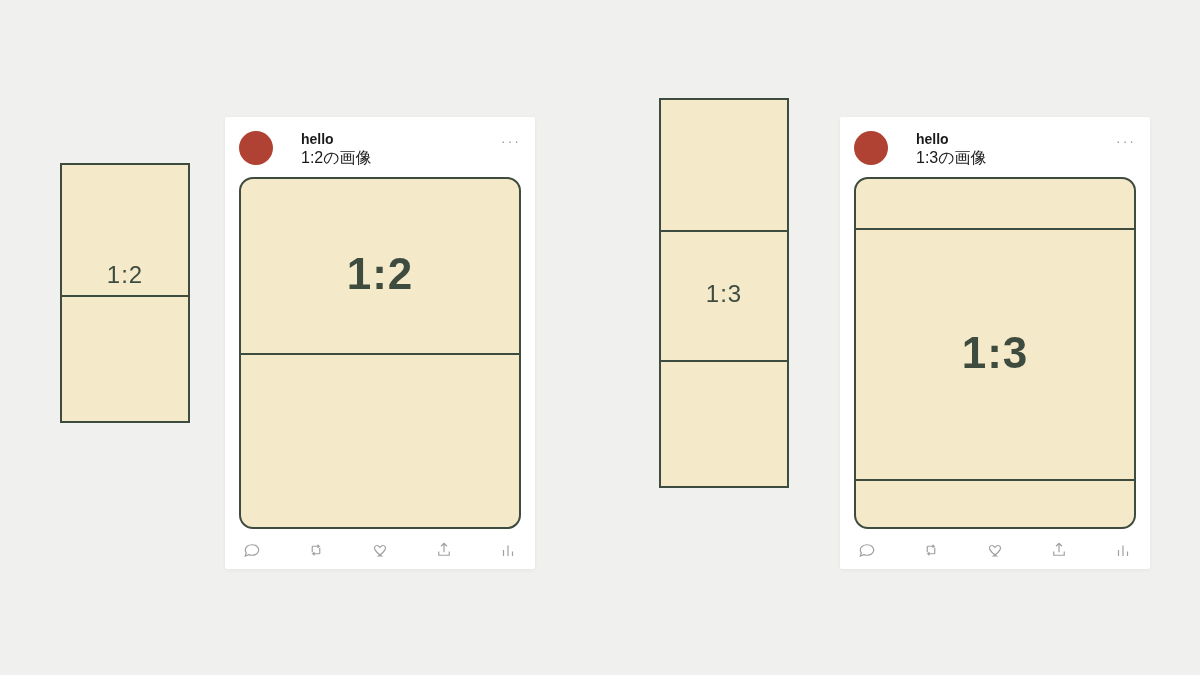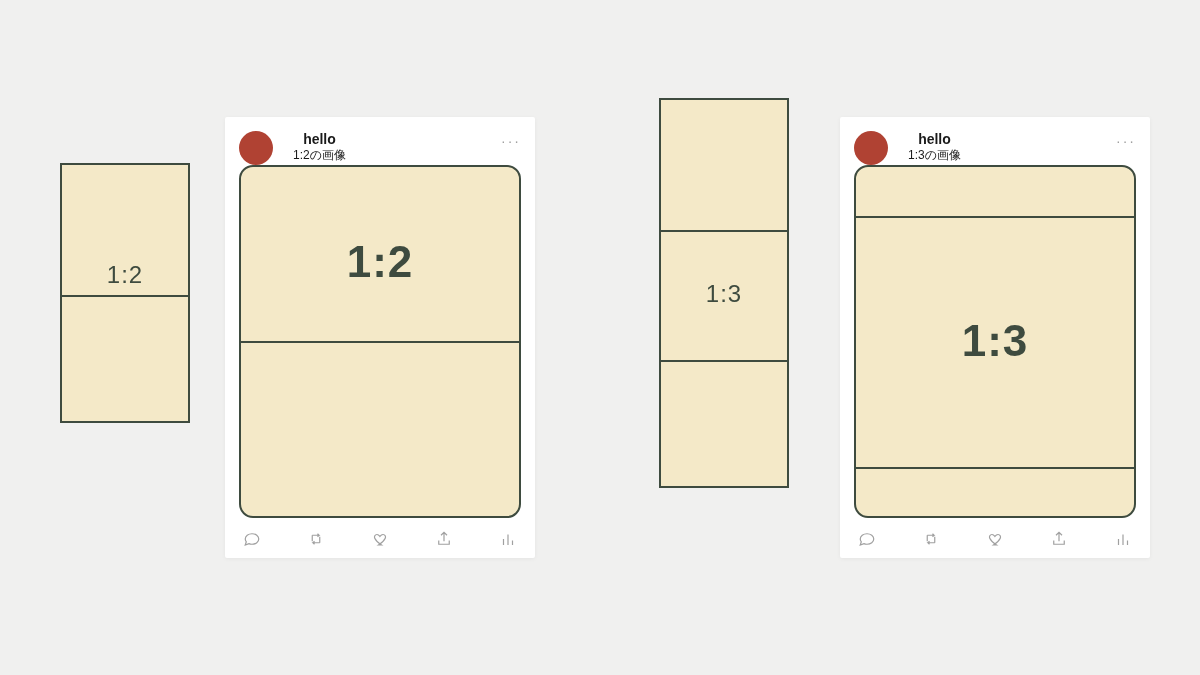--- a/index.html
+++ b/index.html
@@ -44,33 +44,33 @@
     position: absolute;
     width: 310px;
     background: var(--card);
     box-shadow: 0 1px 4px rgba(0,0,0,0.05);
     border-radius: 2px;
     padding: 14px 14px 10px 14px;
   }
   .card-header {
     display: flex;
     align-items: flex-start;
-    gap: 20px;
+    gap: 28px;
+    margin-bottom: 10px;
     position: relative;
-    text-align: center;
   }
   .avatar {
     width: 34px; height: 34px;
     border-radius: 50%;
     background: var(--avatar);
     flex: none;
   }
   .meta { display: flex; flex-direction: column; line-height: 1.2; }
   .uname { font-size: 14px; font-weight: 700; color: var(--text); }
-  .caption { font-size: 12px; color: var(--text); }
+  .caption { font-size: 16px; color: var(--text); }
   .more {
     position: absolute; right: 0; top: 2px;
     color: var(--muted); font-size: 14px; letter-spacing: 2px;
     cursor: pointer;
   }
 
   .media {
     width: 100%;
     aspect-ratio: 4 / 5;           
     background: var(--panel);

